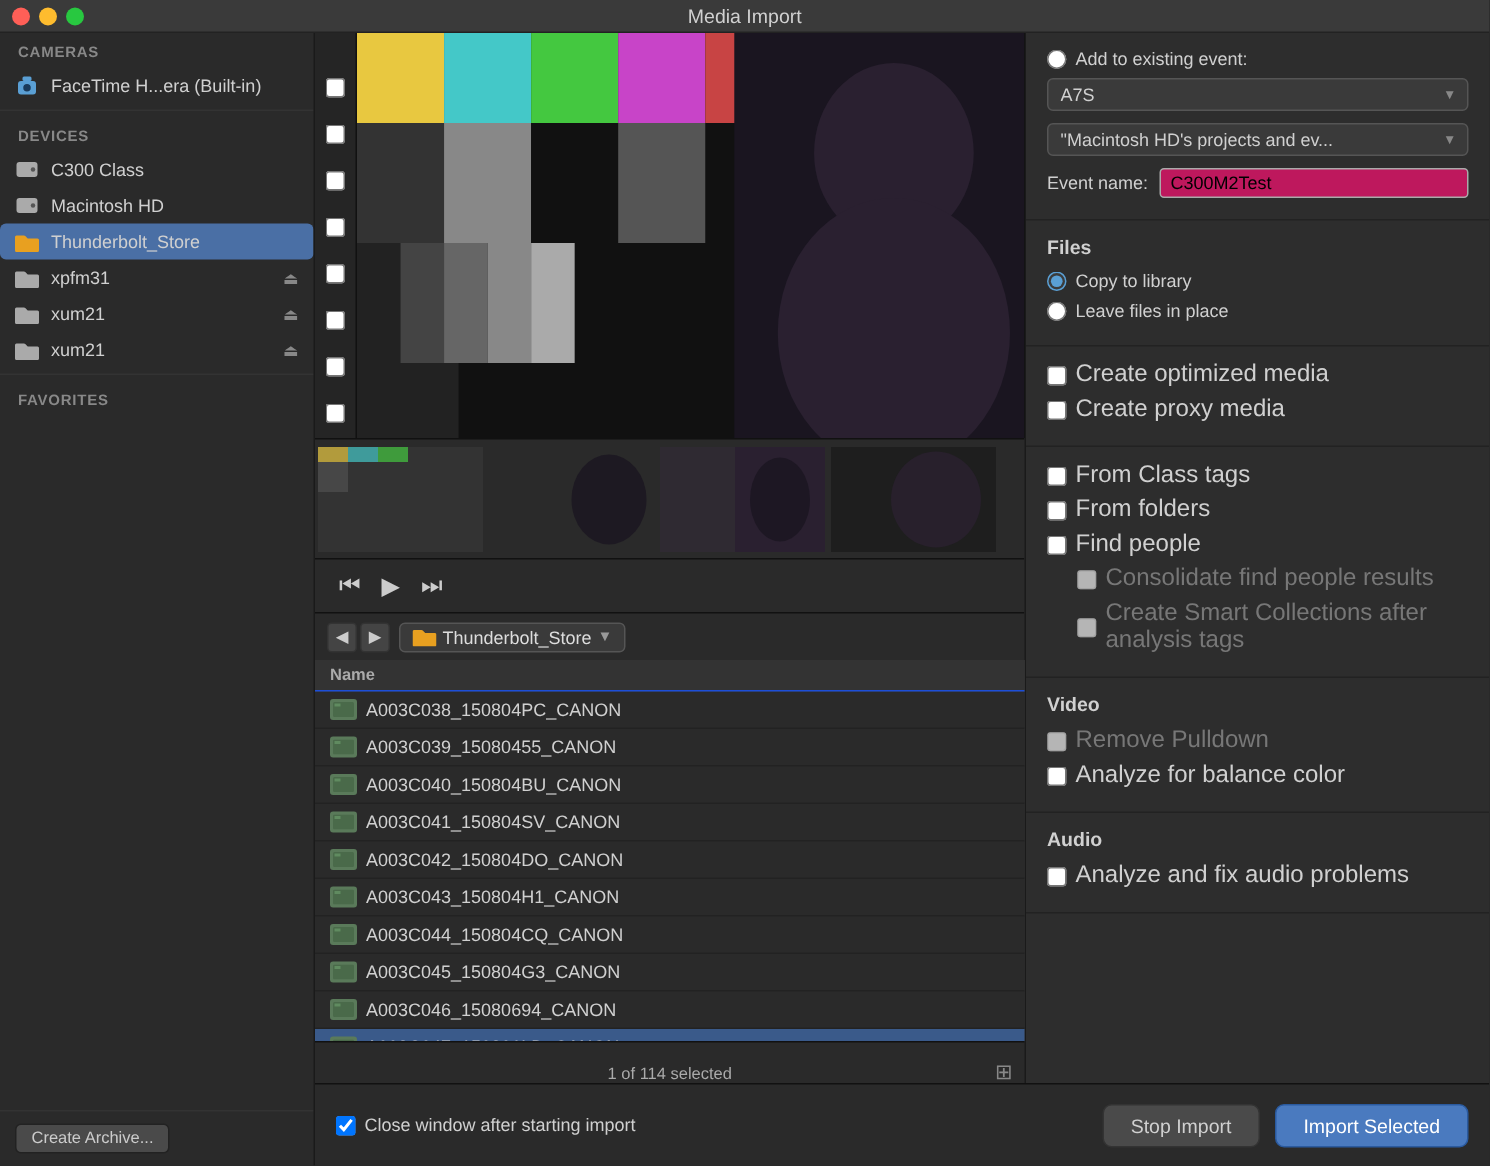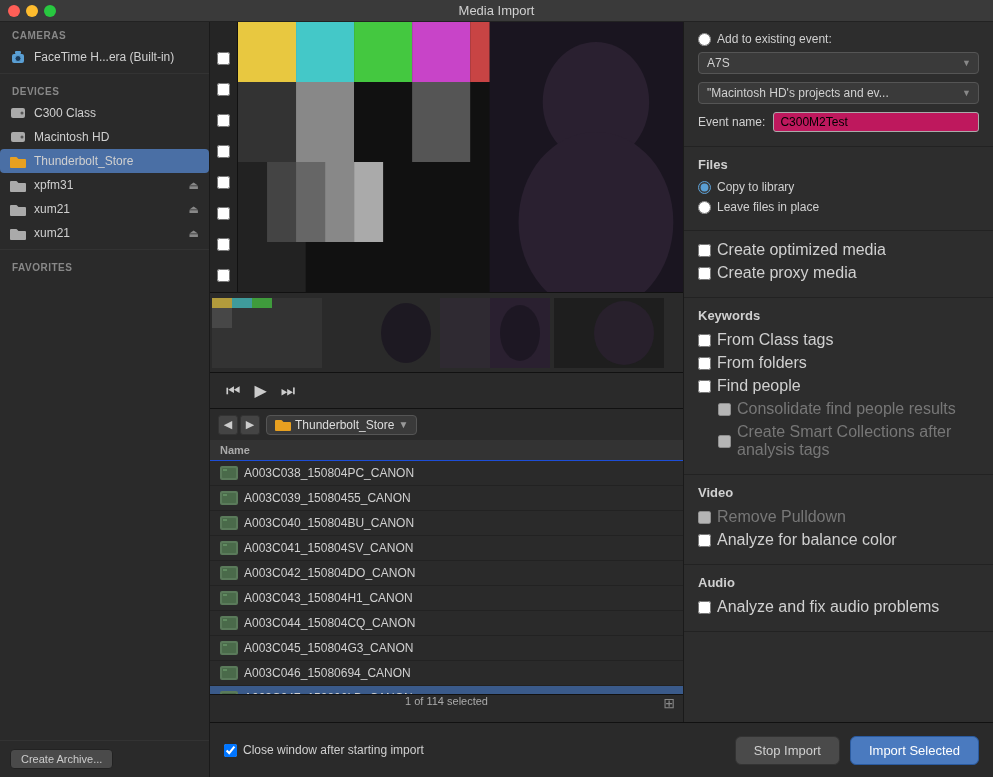--- a/index.html
+++ b/index.html
@@ -296,21 +296,21 @@
       font-size: 12px;
       color: #d0d0d0;
     }
 
     
     #bottom-bar {
       height: 28px;
       background: #2a2a2a;
       border-top: 1px solid #111;
       display: flex;
-      align-items: flex-start;
+      align-items: flex-end;
       justify-content: center;
       font-size: 11px;
       color: #aaa;
       flex-shrink: 0;
       position: relative;
     }
     #bottom-bar .grid-icon {
       position: absolute;
       right: 8px;
       font-size: 14px;
@@ -859,21 +859,20 @@
             <input type="checkbox" id="optimized" style="">
             <label for="optimized">Create optimized media</label>
           </div>
           <div class="check-row">
             <input type="checkbox" id="proxy" style="">
             <label for="proxy">Create proxy media</label>
           </div>
         </div>
 
         <div class="right-section">
-          <div class="right-section-title">Keywords</div>
           <div class="check-row">
             <input type="checkbox" id="finder-tags" style="">
             <label for="finder-tags">From Class tags</label>
           </div>
           <div class="check-row">
             <input type="checkbox" id="from-folders" style="">
             <label for="from-folders">From folders</label>
           </div>
           <div class="check-row">
             <input type="checkbox" id="find-people" style="">

